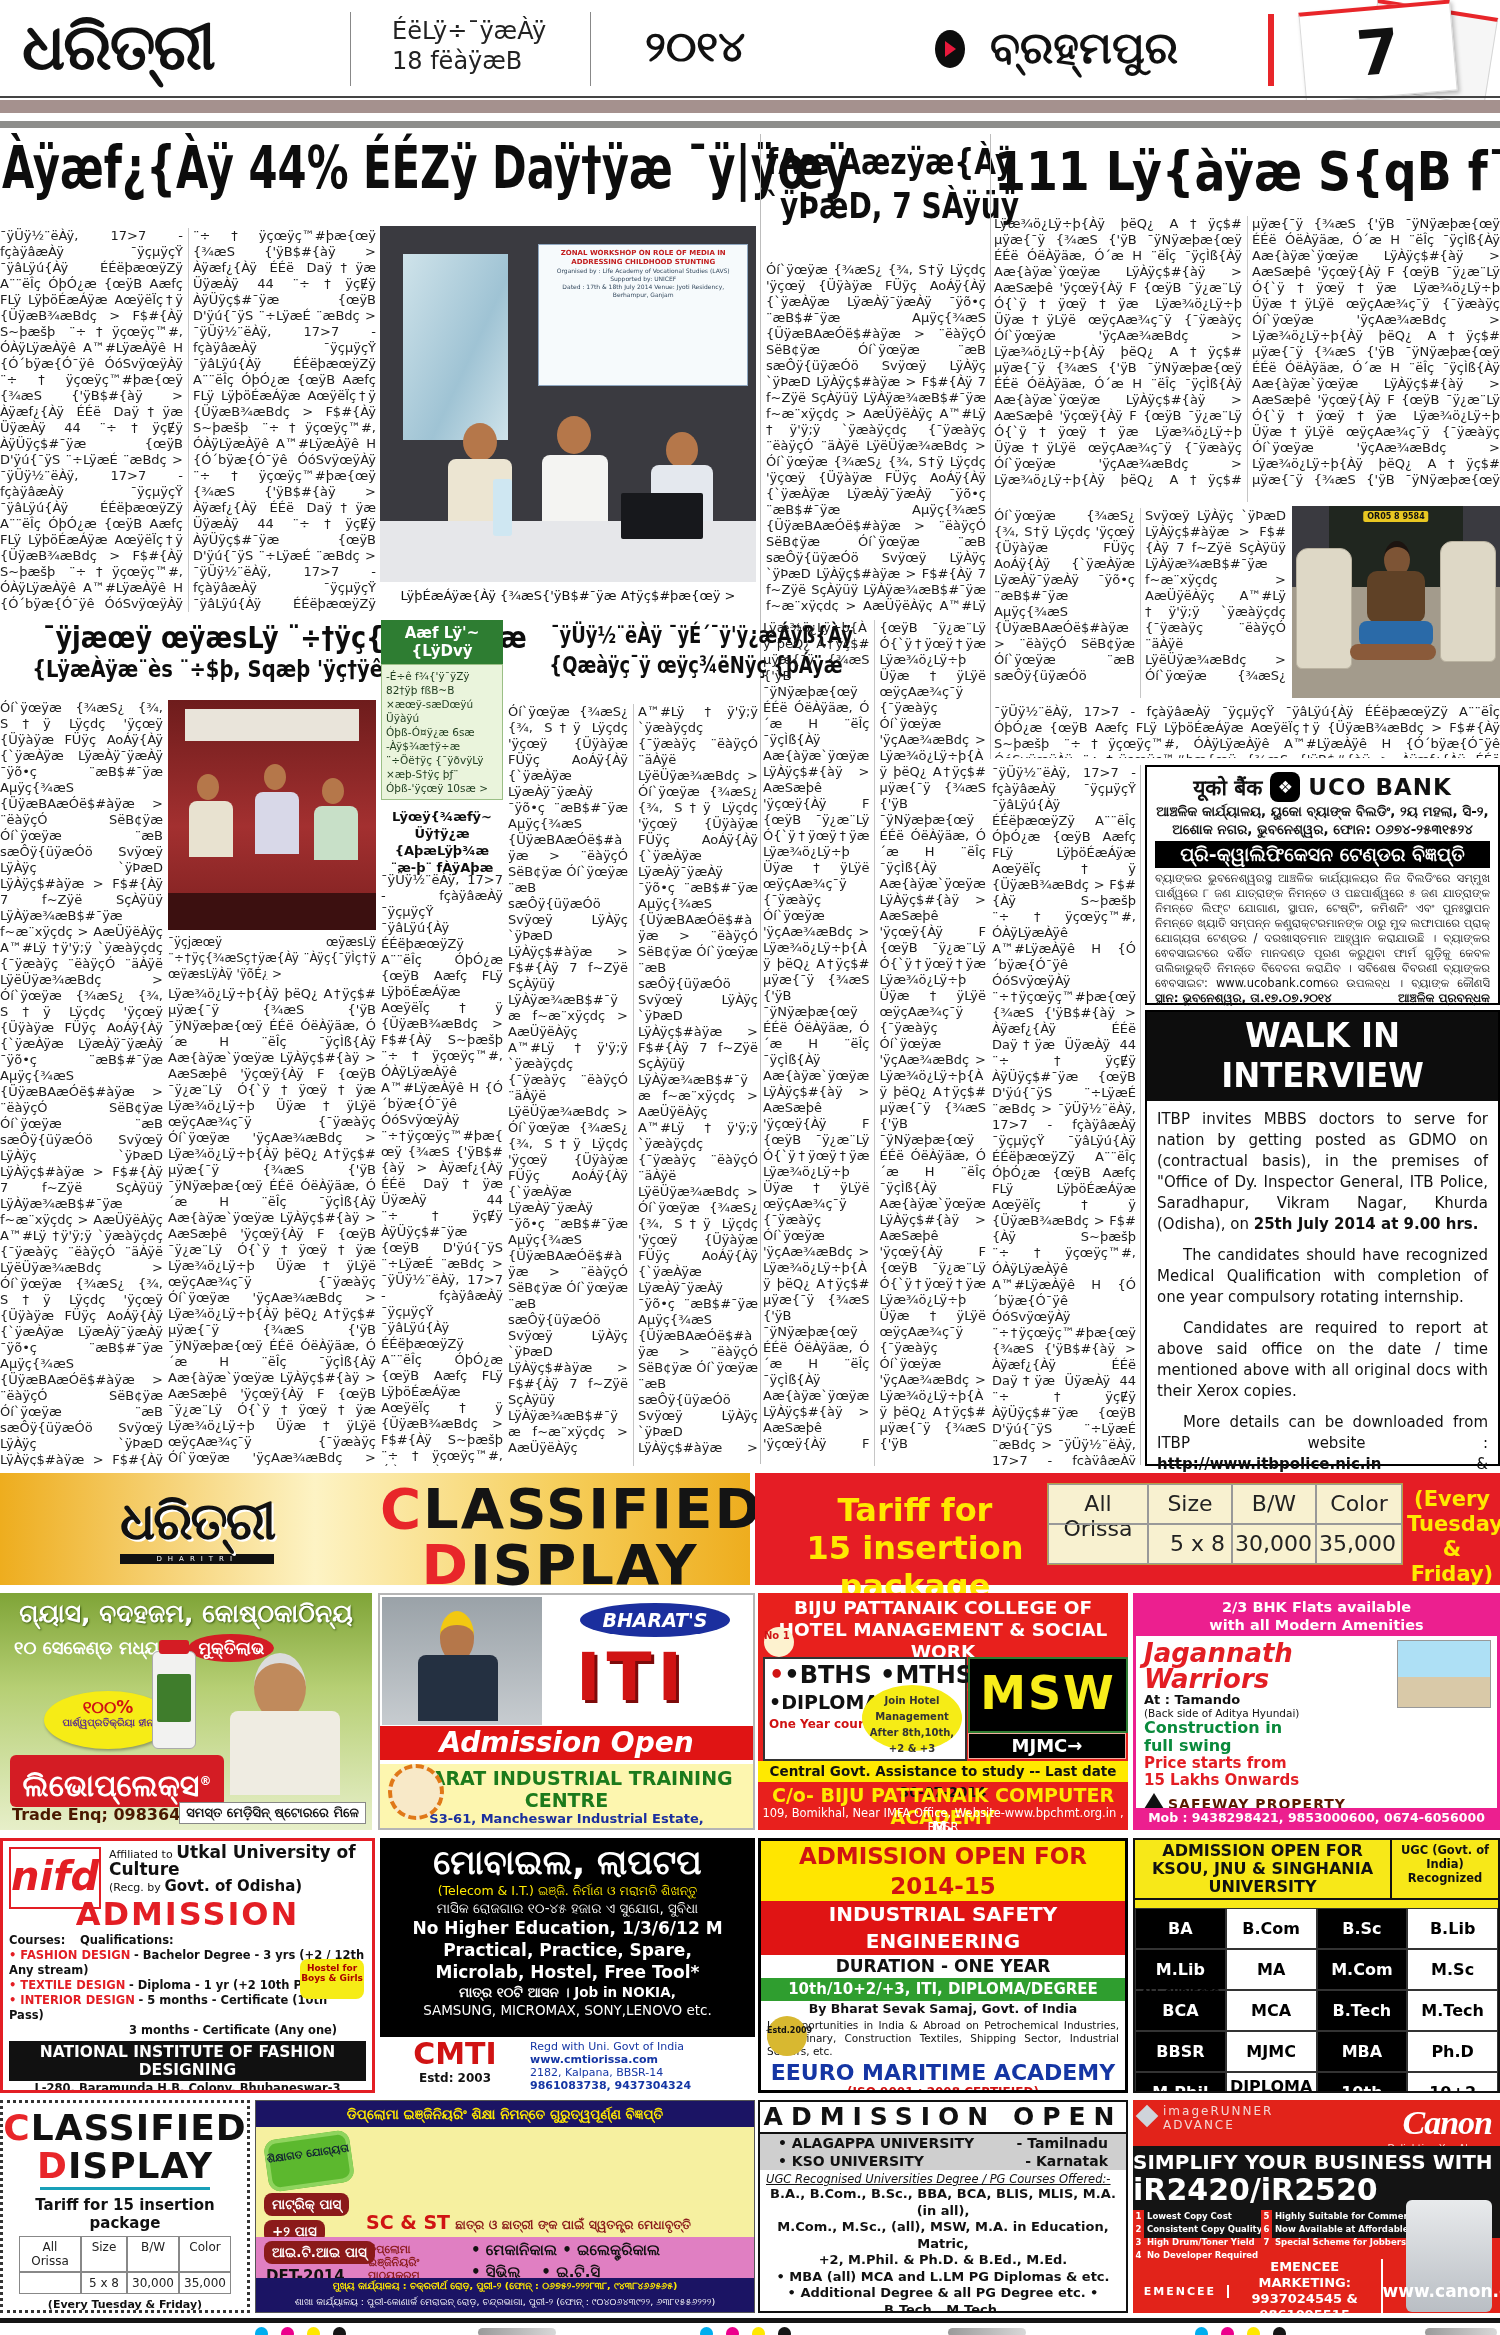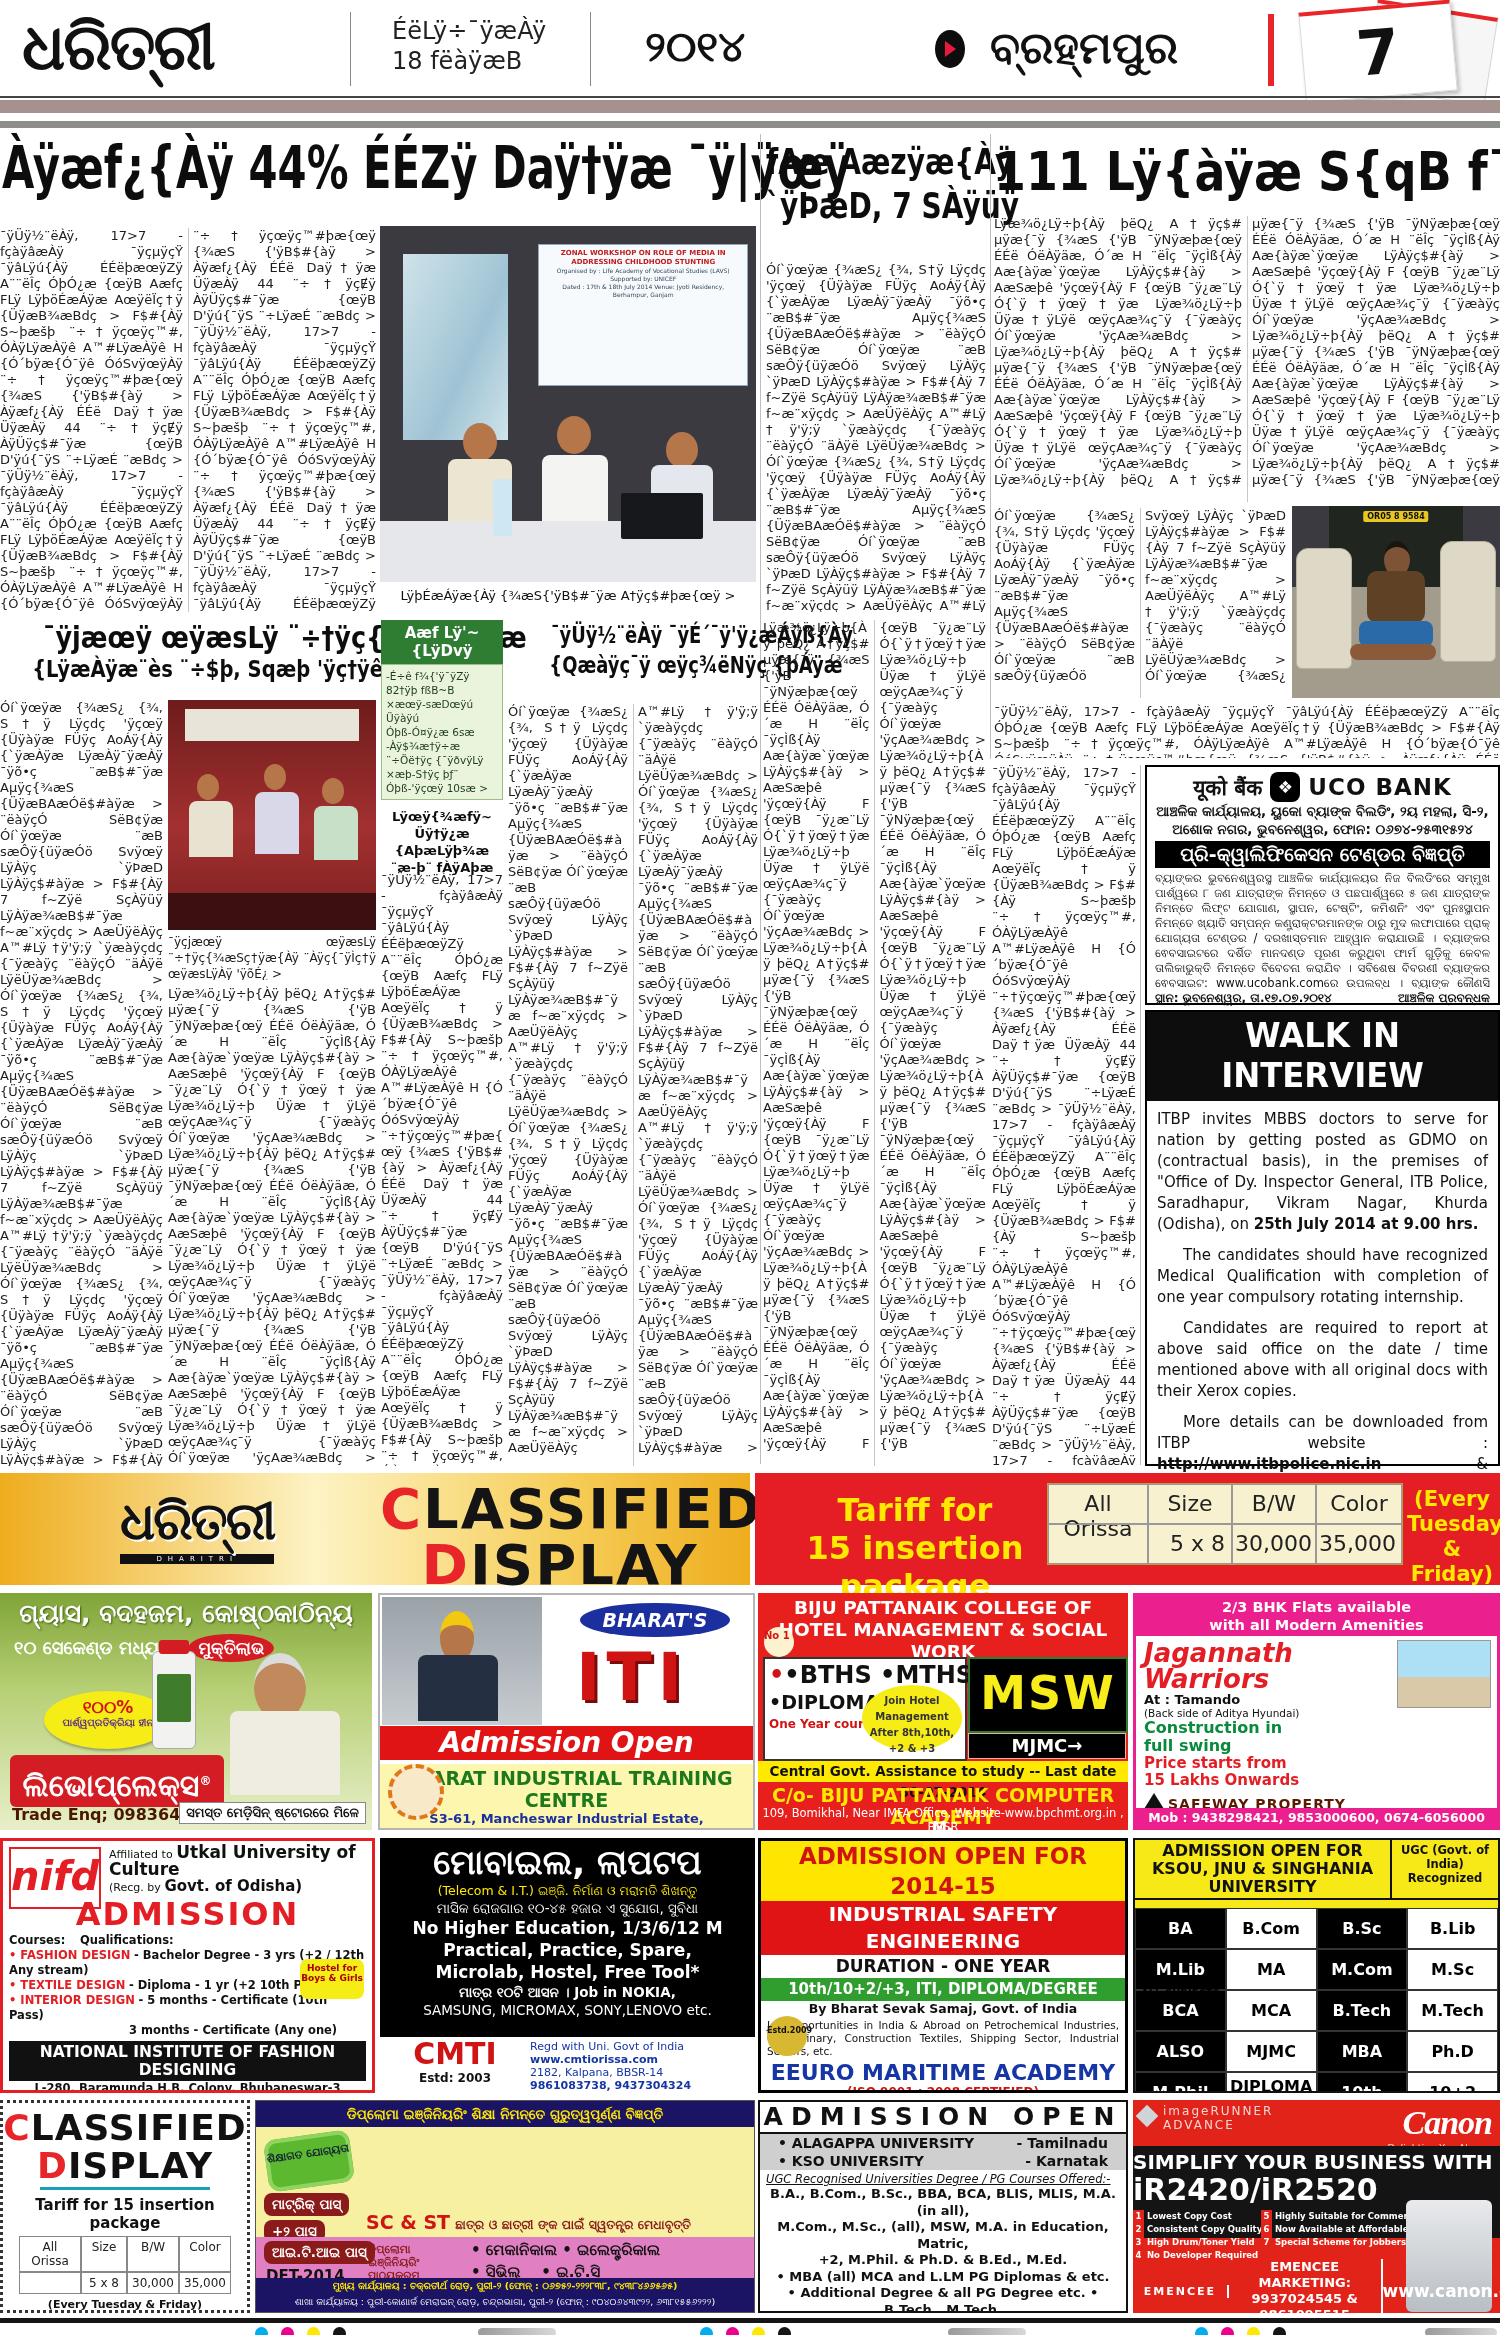--- a/index.html
+++ b/index.html
@@ -580,21 +580,21 @@
         <span>B.Sc</span>
         <span>B.Lib</span>
         <span>M.Lib</span>
         <span>MA</span>
         <span>M.Com</span>
         <span>M.Sc</span>
         <span>BCA</span>
         <span>MCA</span>
         <span>B.Tech</span>
         <span>M.Tech</span>
-        <span>ALSO</span>
+        <span>BBSR</span>
         <span>MJMC</span>
         <span>MBA</span>
         <span>Ph.D</span>
         <span>M.Phil</span>
         <span>DIPLOMA ENGG.</span>
         <span>10th</span>
         <span>10+2</span>
       </div>
     <div class="phd-note">ALL SUBJECTS</div>
     <div class="ksou-band">ALSO PROVIDE MUCH MORE DISTANCE &amp; REGULAR COURSES</div>

